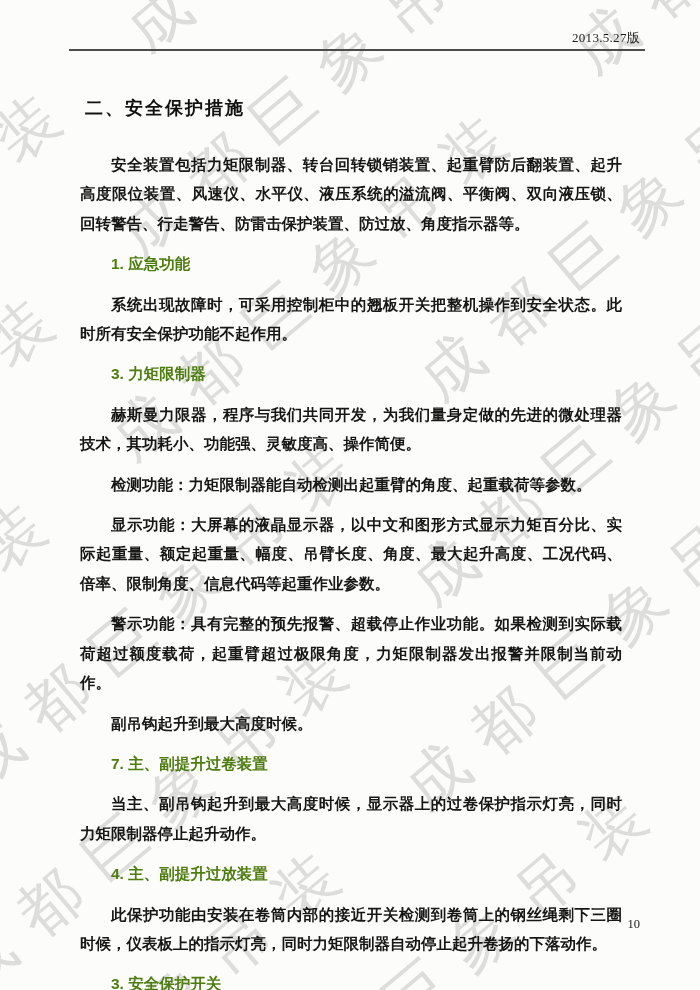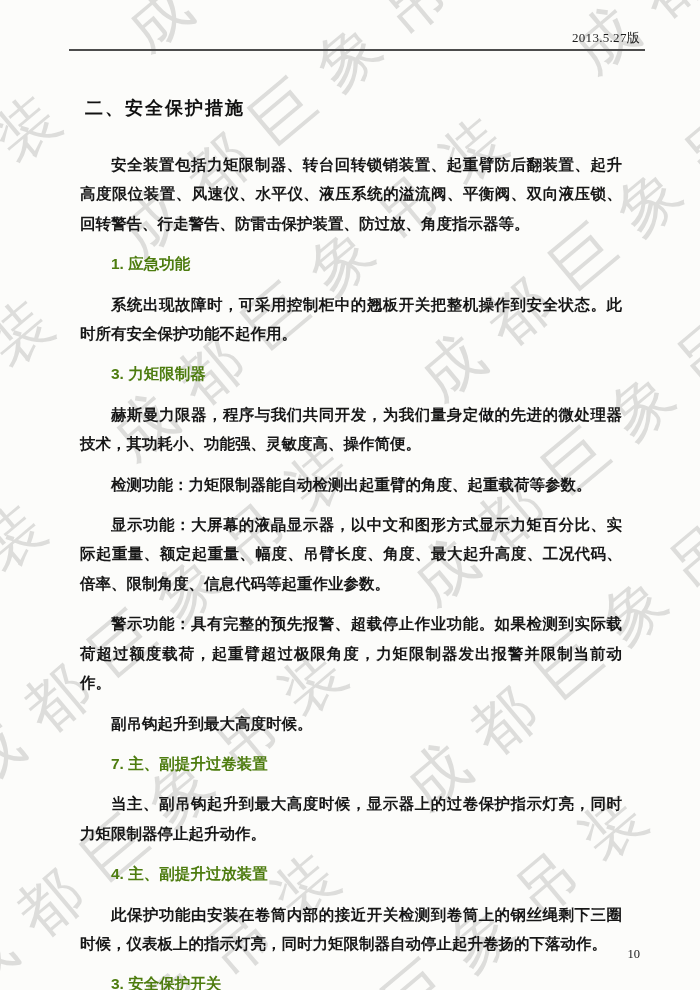--- a/index.html
+++ b/index.html
@@ -92,21 +92,21 @@
   }
   .doc-body p.heading {
     font-weight: 700;
     text-indent: 31px;
     color: #4d7c0f;
   }
   
   .page-number {
     position: absolute;
     right: 60px;
-    bottom: 28px;
+    bottom: 58px;
     font-family: "Liberation Serif", serif;
     font-size: 12.5px;
     color: #222;
     z-index: 1;
   }
 </style>
 </head>
 <body>
 
 <div class="page">

